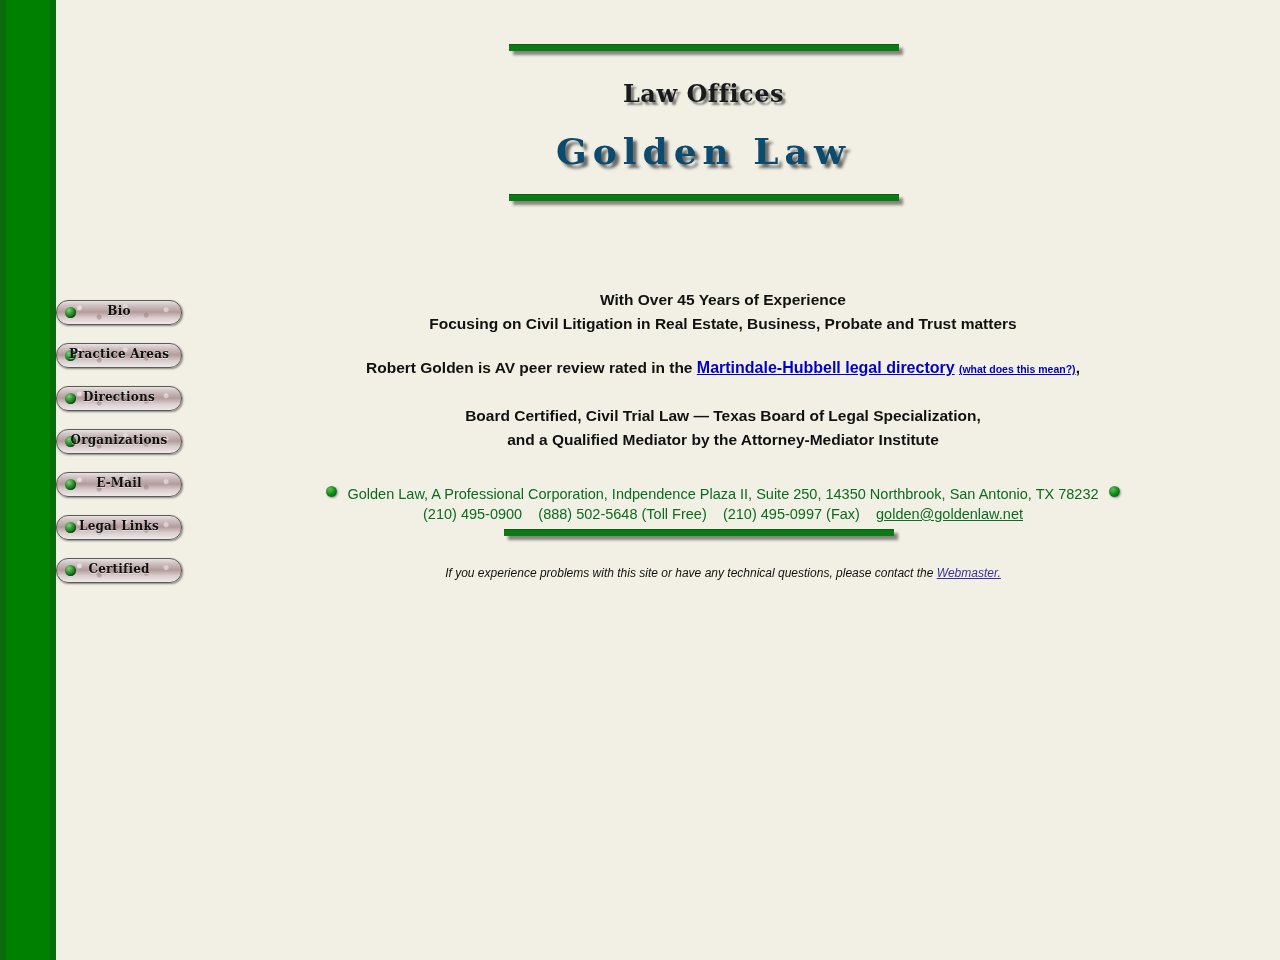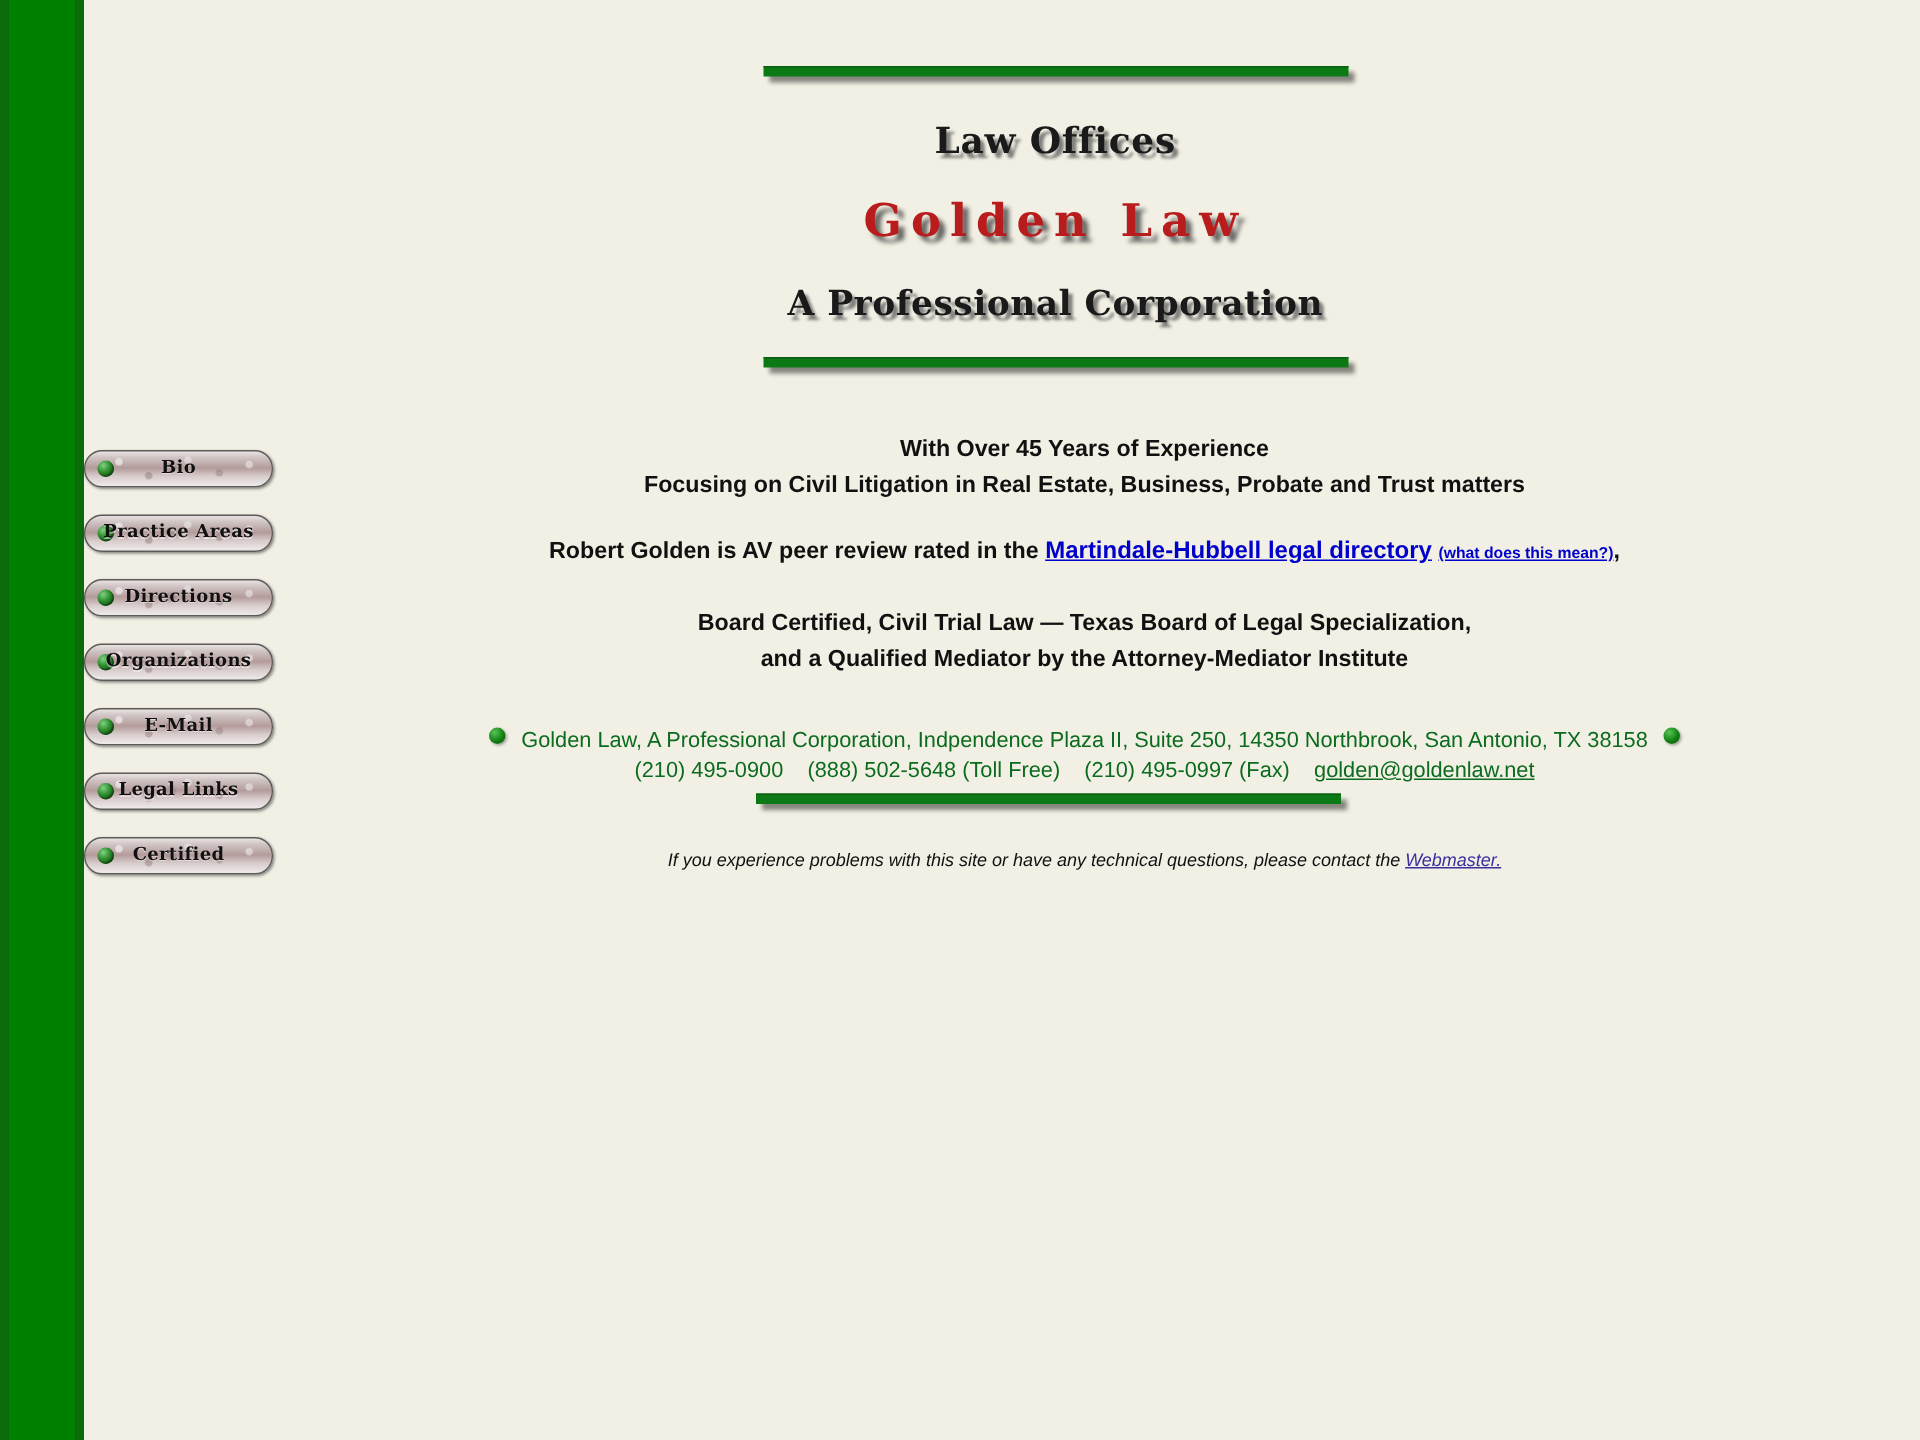--- a/index.html
+++ b/index.html
@@ -138,26 +138,26 @@
     font-family: "DejaVu Serif", serif;
     font-size: 24px;
     font-weight: bold;
     color: #1a1a1a;
     letter-spacing: 0.5px;
     text-shadow: 3px 3px 2px rgba(90,90,90,0.75);
     margin-bottom: 22px;
   }
   .brand {
     font-family: "DejaVu Serif", serif;
-    font-size: 30px;
-    font-weight: bold;
-    color: #b91c1c;
+    font-size: 36px;
+    font-weight: bold;
+    color: #0c4a6e;
     letter-spacing: 6px;
     text-shadow: 4px 4px 3px rgba(70,70,70,0.8);
-    margin-bottom: 24px;
+    margin-bottom: 8px;
     white-space: nowrap;
   }
   .prof-corp {
     font-family: "DejaVu Serif", serif;
     font-size: 23px;
     font-weight: bold;
     color: #1a1a1a;
     letter-spacing: 0.3px;
     text-shadow: 3px 3px 2px rgba(90,90,90,0.75);
   }
@@ -292,21 +292,20 @@
   </div>
 
 </nav>
 
 <div id="main">
 
   <header id="masthead">
     <div class="rule top"></div>
     <div class="law-offices">Law Offices</div>
     <div class="brand">Golden Law</div>
-    <div class="prof-corp">A Professional Corporation</div>
     <div class="rule bottom"></div>
   </header>
 
   <section id="copy">
 
     <div class="blk b1">
       <div>With Over 45 Years of Experience</div>
       <div>Focusing on Civil Litigation in Real Estate, Business, Probate and Trust matters</div>
     </div>
 
@@ -317,21 +316,21 @@
 
     <div class="blk b3">
       <div>Board Certified, Civil Trial Law — Texas Board of Legal Specialization,</div>
       <div>and a Qualified Mediator by the Attorney-Mediator Institute</div>
     </div>
 
   </section>
 
   <section id="addr">
     <div class="line1">
-      <span class="dot left"></span><span>Golden Law, A Professional Corporation, Indpendence Plaza II, Suite 250, 14350 Northbrook, San Antonio, TX  38158</span><span class="dot right"></span>
+      <span class="dot left"></span><span>Golden Law, A Professional Corporation, Indpendence Plaza II, Suite 250, 14350 Northbrook, San Antonio, TX  78232</span><span class="dot right"></span>
     </div>
     <div class="line2">
       <span>(210) 495-0900</span>&nbsp;&nbsp;&nbsp;
       <span>(888) 502-5648 (Toll Free)</span>&nbsp;&nbsp;&nbsp;
       <span>(210) 495-0997 (Fax)</span>&nbsp;&nbsp;&nbsp;
       <a class="mail" href="#">golden@goldenlaw.net</a>
     </div>
   </section>
 
   <div class="rule footer"></div>

